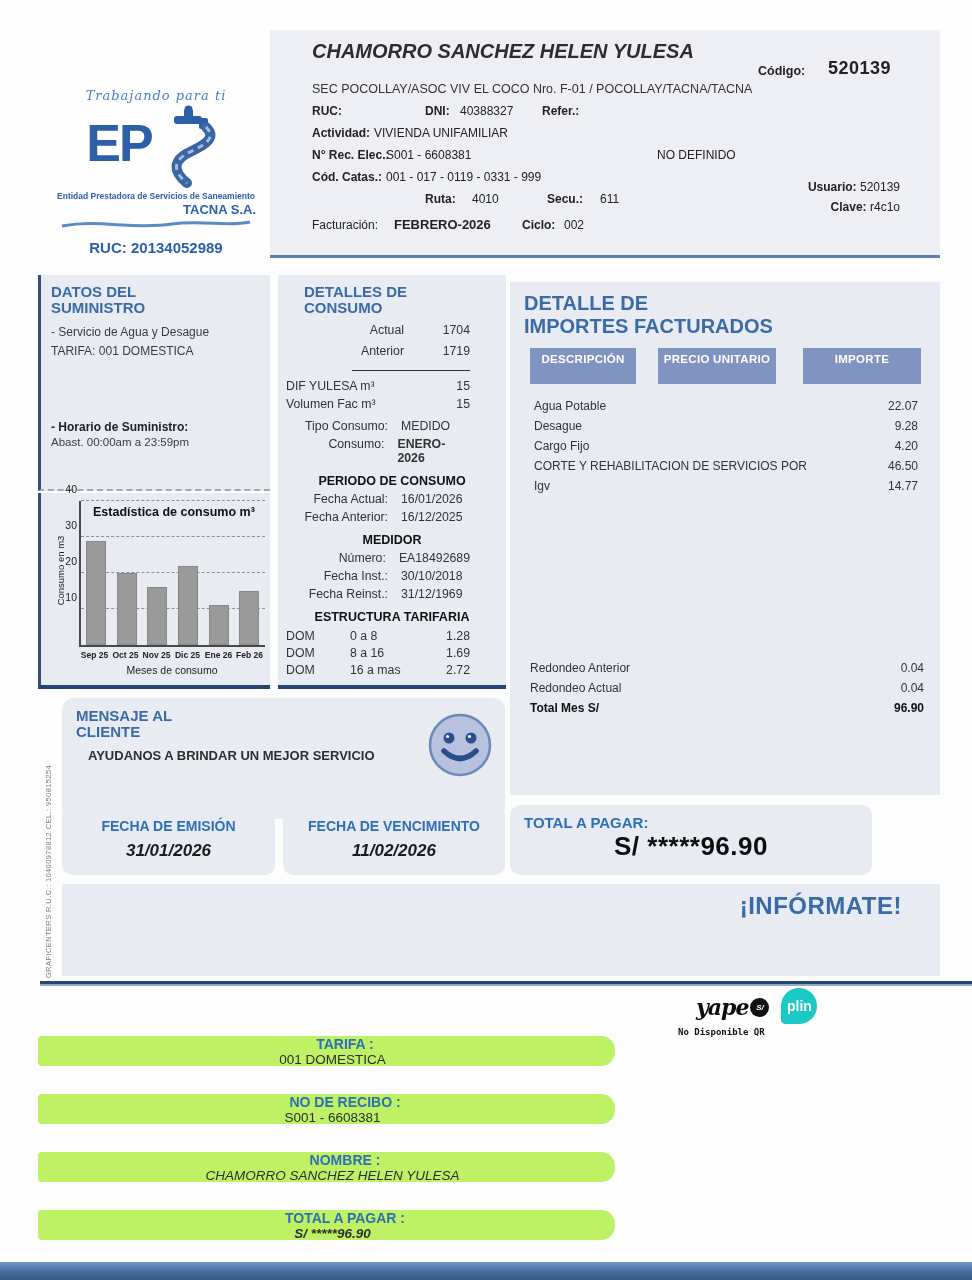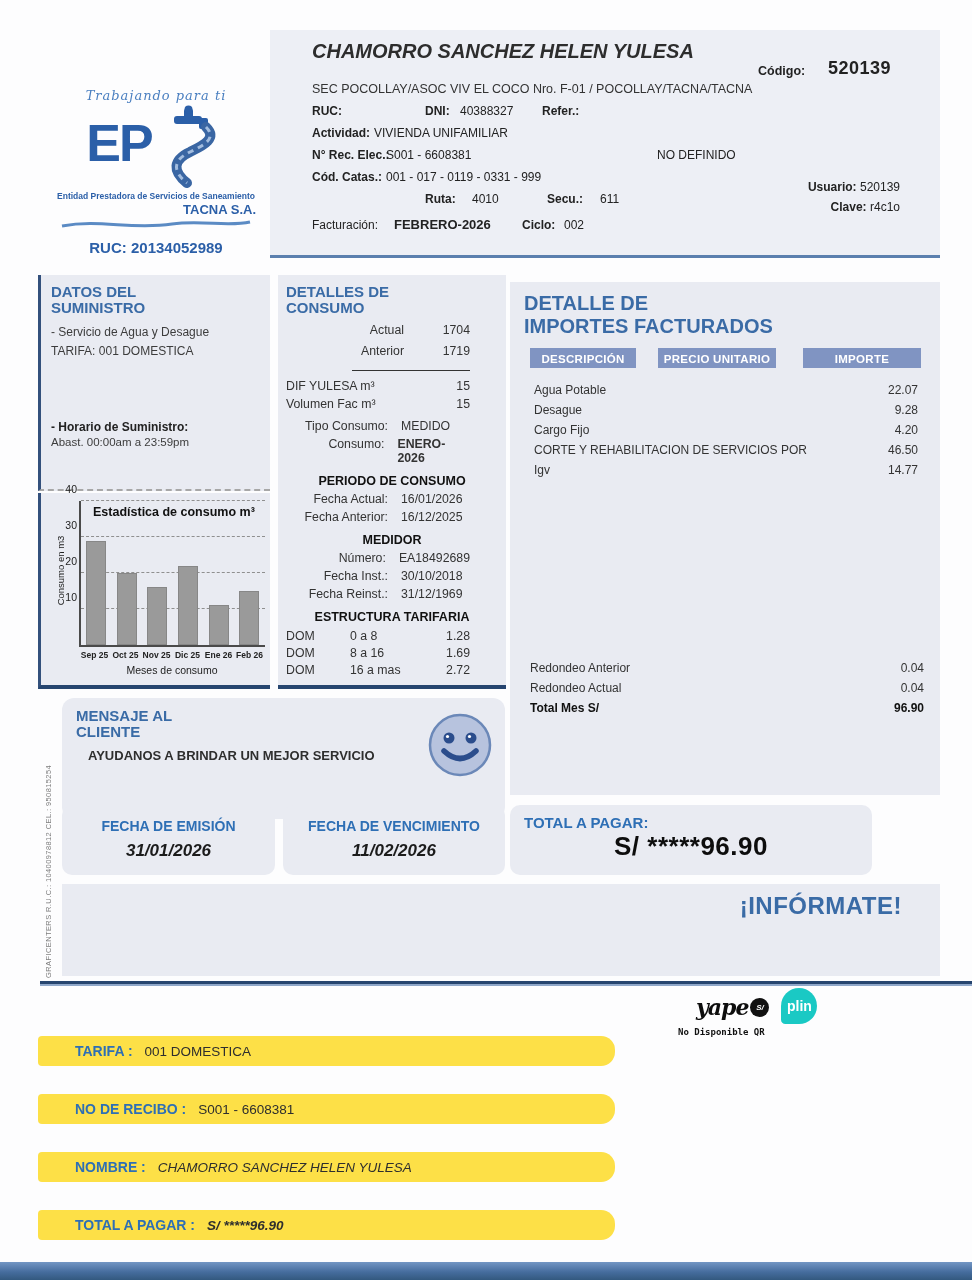--- a/index.html
+++ b/index.html
@@ -40,41 +40,41 @@
   .chart-title { position:absolute; left:12px; top:4px; font-size:12.5px; font-weight:bold; color:#111; white-space:nowrap; }
   .gridline { position:absolute; left:0; width:100%; border-top:1px dashed #8f8f8f; }
   .ytick { position:absolute; right:100%; margin-right:4px; font-size:10.5px; color:#222; transform:translateY(-6px); }
   .bar { position:absolute; bottom:0; background:#9a9a9a; border:1px solid #878787; }
   .xlabels { position:absolute; left:38px; top:157px; width:186px; display:flex; }
   .xlab { flex:1; text-align:center; font-size:8.5px; font-weight:bold; color:#222; white-space:nowrap; }
   .chart-xlabel { position:absolute; left:38px; top:171px; width:186px; text-align:center; font-size:10.5px; color:#222; }
 
   
   .consumo-box { left:278px; top:275px; width:228px; height:414px; border-bottom:4px solid #26456f; padding:9px 0; font-size:12.3px; color:#333; }
-  .consumo-box .sec-title { padding-left:8px; }
+  .consumo-box .sec-title { padding-left:26px; }
   .c-row { display:flex; padding:0 36px 0 8px; margin-top:4px; }
   .c-reading { padding-right:36px; margin-top:7px; }
   .c-reading .c-label { width:118px; text-align:right; }
   .c-reading .c-val { flex:1; text-align:right; }
   .c-diff .c-label { flex:1; }
   .c-diff .c-val { text-align:right; }
   .c-pair .c-label { width:102px; text-align:right; }
   .c-pair .c-val { margin-left:13px; }
   .c-sep { width:118px; border-top:1.5px solid #333; margin:12px 36px 8px auto; }
   .c-subtitle { text-align:center; font-weight:bold; font-size:12.5px; color:#111; margin-top:9px; }
   .c-trf { display:flex; padding:0 36px 0 8px; margin-top:3px; }
   .c-trf .t1 { width:46px; }
   .c-trf .t2 { width:70px; margin-left:18px; }
   .c-trf .t3 { flex:1; text-align:right; }
 
   
   .importes-box { left:510px; top:282px; width:430px; height:513px; padding:10px 14px; }
   .imp-title { color:#3a6ba6; font-weight:bold; font-size:20px; line-height:1.15; }
   .imp-head { display:flex; margin-top:10px; }
-  .imp-chip { background:#8094c2; color:#ffffff; font-weight:bold; font-size:11.5px; height:20px; line-height:22px; text-align:center; letter-spacing:0.3px; }
+  .imp-chip { background:#8094c2; color:#ffffff; font-weight:bold; font-size:11.5px; height:36px; line-height:22px; text-align:center; letter-spacing:0.3px; }
   .chip-desc { width:106px; margin-left:6px; }
   .chip-precio { width:118px; margin-left:22px; }
   .chip-importe { width:118px; margin-left:27px; }
   .imp-rows { margin-top:12px; }
   .imp-row { display:flex; font-size:12px; color:#333; height:20px; line-height:20px; padding:0 8px 0 10px; }
   .imp-row .imp-desc { flex:1; }
   .imp-row .imp-amt { text-align:right; }
   .imp-summary { position:absolute; left:10px; right:8px; top:376px; }
   .imp-row.bold { font-weight:bold; color:#111; }
 
@@ -98,21 +98,21 @@
 
   
   .main-divider { position:absolute; left:40px; right:0; top:981px; height:1px; border-top:3px solid #26456f; border-bottom:2px solid #8fa7c9; }
   .pay-area { position:absolute; left:678px; top:990px; width:160px; }
   .yape-wrap { display:flex; align-items:center; margin-left:18px; }
   .yape-text { font-family:"DejaVu Serif", serif; font-style:italic; font-weight:bold; font-size:22px; color:#0d0d0d; letter-spacing:-1px; }
   .yape-badge { width:19px; height:19px; background:#111; border-radius:50%; color:#fff; font-size:8px; font-weight:bold; text-align:center; line-height:19px; margin-left:2px; font-style:italic; }
   .plin-bubble { width:36px; height:36px; background:#1ac9c4; border-radius:50% 50% 50% 12%; color:#fff; font-weight:bold; font-size:14px; text-align:center; line-height:36px; margin-left:12px; margin-top:-2px; }
   .no-qr { font-family:"DejaVu Sans Mono", monospace; font-weight:bold; font-size:9px; color:#111; margin-top:3px; white-space:nowrap; }
 
-  .f-row { position:absolute; left:38px; width:577px; height:30px; background:#fde047; border-radius:4px 14px 14px 4px; display:flex; align-items:center; }
+  .f-row { position:absolute; left:38px; width:577px; height:30px; background:#bef264; border-radius:4px 14px 14px 4px; display:flex; align-items:center;flex-direction:column; }
   .f-label { font-size:14px; font-weight:bold; color:#2e6fb5; margin-left:37px; white-space:nowrap; }
   .f-value { font-size:13.5px; color:#2e2e2e; margin-left:12px; white-space:nowrap; }
   .f-value.italic { font-style:italic; }
   .f-value.italic-bold { font-style:italic; font-weight:bold; }
 
   .bottom-bar { position:absolute; left:0; top:1262px; width:972px; height:18px; background:linear-gradient(180deg,#7396c4 0%, #466d9e 55%, #33597f 100%); }
 
   .side-text { position:absolute; left:44px; top:772px; height:206px; writing-mode:vertical-rl; transform:rotate(180deg); font-size:7.5px; color:#7d7d7d; letter-spacing:0.4px; white-space:nowrap; }
 </style>
 </head>

